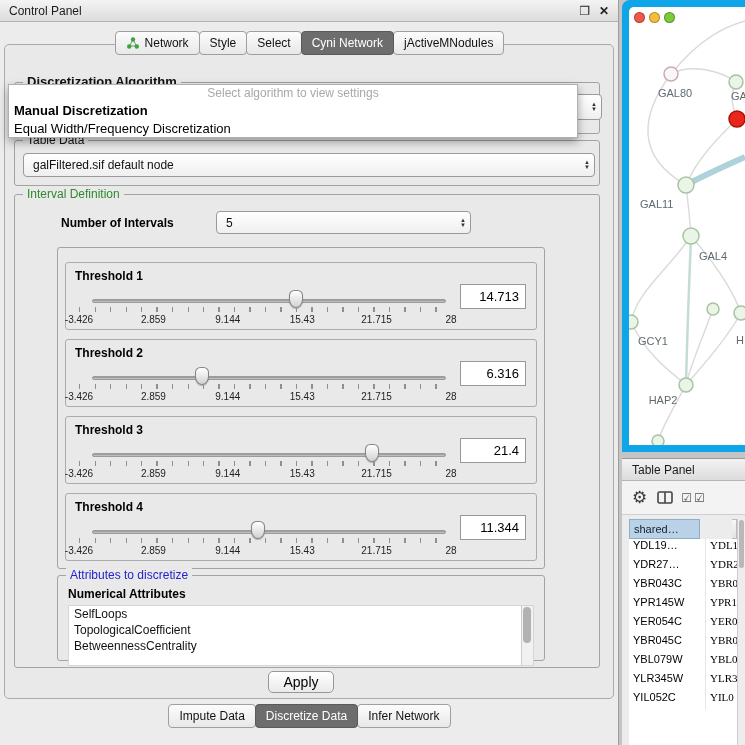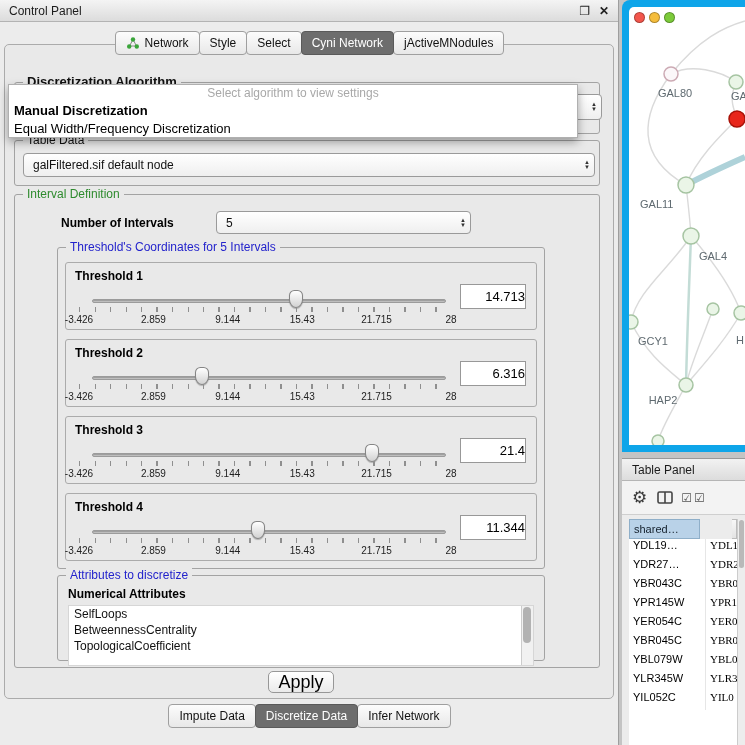--- a/index.html
+++ b/index.html
@@ -48,30 +48,30 @@
   .group-thresholds { left:42px; top:52px; width:488px; height:322px; background:#e9e9e9; }
   .thr-box { position:absolute; left:7px; width:472px; height:68px; border:1px solid #ababab; border-radius:3px; }
   .thr-label { position:absolute; left:9px; top:6px; font-size:12px; font-weight:bold; }
   .slider { position:absolute; left:26px; top:26px; width:354px; height:38px; }
   .track { position:absolute; left:0; right:0; top:10px; height:4px; background:#c2c2c2; border:1px solid #9b9b9b; border-radius:2px; box-shadow:inset 0 1px 1px rgba(0,0,0,.2); }
   .thumb { position:absolute; top:1px; width:14px; height:18px; background:linear-gradient(#ffffff,#d2d2d2); border:1px solid #858585; border-radius:7px 7px 9px 9px / 7px 7px 11px 11px; box-shadow:0 1px 1px rgba(0,0,0,.25); }
   .ticks { position:absolute; left:-13px; right:-5px; top:18px; height:5px;
            background:repeating-linear-gradient(90deg,#8f8f8f 0,#8f8f8f 1px,transparent 1px,transparent 15.5px); }
   .scale { position:absolute; left:-13px; right:-5px; top:25px; height:12px; }
   .scale span { position:absolute; transform:translateX(-50%); font-size:10px; color:#222; white-space:nowrap; }
-  .valbox { position:absolute; right:10px; top:21px; width:66px; height:25px; background:#fff; border:1px solid #989898; font-size:13px; display:flex; align-items:center; justify-content:flex-end; color:#000; }
+  .valbox { position:absolute; right:10px; top:21px; width:66px; height:25px; background:#fff; border:1px solid #989898; font-size:13px; display:flex; align-items:center; justify-content:flex-end; padding-right:6px; color:#000; }
 
   .group-attrs { left:42px; top:380px; width:488px; height:86px; background:#e9e9e9; }
   .attr-sub { position:absolute; left:10px; top:11px; font-size:12px; font-weight:bold; }
   .attr-list { position:absolute; left:10px; right:10px; top:29px; height:61px; background:#fff; border:1px solid #d6d6d6; overflow:hidden; }
   .attr-item { height:16px; line-height:16px; padding-left:5px; font-size:12px; color:#111; white-space:nowrap; }
   .attr-scroll { position:absolute; right:0; top:0; bottom:0; width:12px; background:#f1f1f1; border-left:1px solid #ccc; }
   .attr-thumb { position:absolute; top:1px; left:1px; width:8px; height:36px; background:#b2b2b2; border-radius:4px; }
 
-  .apply { position:absolute; left:268px; top:671px; width:66px; height:22px; border:1px solid #979797; border-radius:5px; background:linear-gradient(#ffffff,#eaeaea); font-size:18px; font-family:inherit; color:#000; }
+  .apply { position:absolute; left:268px; top:671px; width:66px; height:22px; border:1px solid #979797; border-radius:5px; background:linear-gradient(#ffffff,#eaeaea); font-size:14px; font-family:inherit; color:#000; }
 
   .bottom-tabs { position:absolute; left:0; top:704px; width:619px; display:flex; justify-content:center; }
 
   
   .net-window { position:absolute; left:622px; top:0; width:123px; height:452px; background:#0ea5e9; border-radius:8px 0 0 0; }
   .net-inner { position:absolute; left:7px; top:7px; right:0; bottom:7px; background:#fff; border-radius:5px 0 0 0; overflow:hidden; }
   .light { position:absolute; top:5px; width:11px; height:11px; border-radius:50%; border:1px solid rgba(0,0,0,.28); z-index:3; }
   .light.red    { left:5px;  background:#f3564c; }
   .light.yellow { left:20px; background:#f5bd3c; }
   .light.green  { left:35px; background:#7ccb3a; }
@@ -178,21 +178,20 @@
       <span class="noi-label">Number of Intervals</span>
       <div class="combo noi-combo">
         <span class="combo-text">5</span>
         <span class="stepper">
           <i>▲</i>
           <i>▼</i>
         </span>
       </div>
 
       <div class="groupbox group-thresholds">
-        <span class="gb-label blue">Threshold's Coordinates for 5 Intervals</span>
 
         <div class="thr-box" style="top:14px">
           <span class="thr-label">Threshold 1</span>
           <div class="slider">
             <div class="track"></div>
             <div class="thumb" style="left: calc(57.7% - 7px);"></div>
             <div class="ticks"></div>
             <div class="scale">
               <span style="left:0%">-3.426</span>
               <span style="left:20%">2.859</span>
@@ -258,22 +257,22 @@
           </div>
           <div class="valbox">11.344</div>
         </div>
       </div>
 
       <div class="groupbox group-attrs">
         <span class="gb-label blue">Attributes to discretize</span>
         <div class="attr-sub">Numerical Attributes</div>
         <div class="attr-list">
           <div class="attr-item">SelfLoops</div>
+          <div class="attr-item">TopologicalCoefficient</div>
           <div class="attr-item">BetweennessCentrality</div>
-          <div class="attr-item">TopologicalCoefficient</div>
           <div class="attr-scroll">
             <div class="attr-thumb"></div>
           </div>
         </div>
       </div>
     </div>
 
     <button class="apply">Apply</button>
 
     <div class="bottom-tabs">

